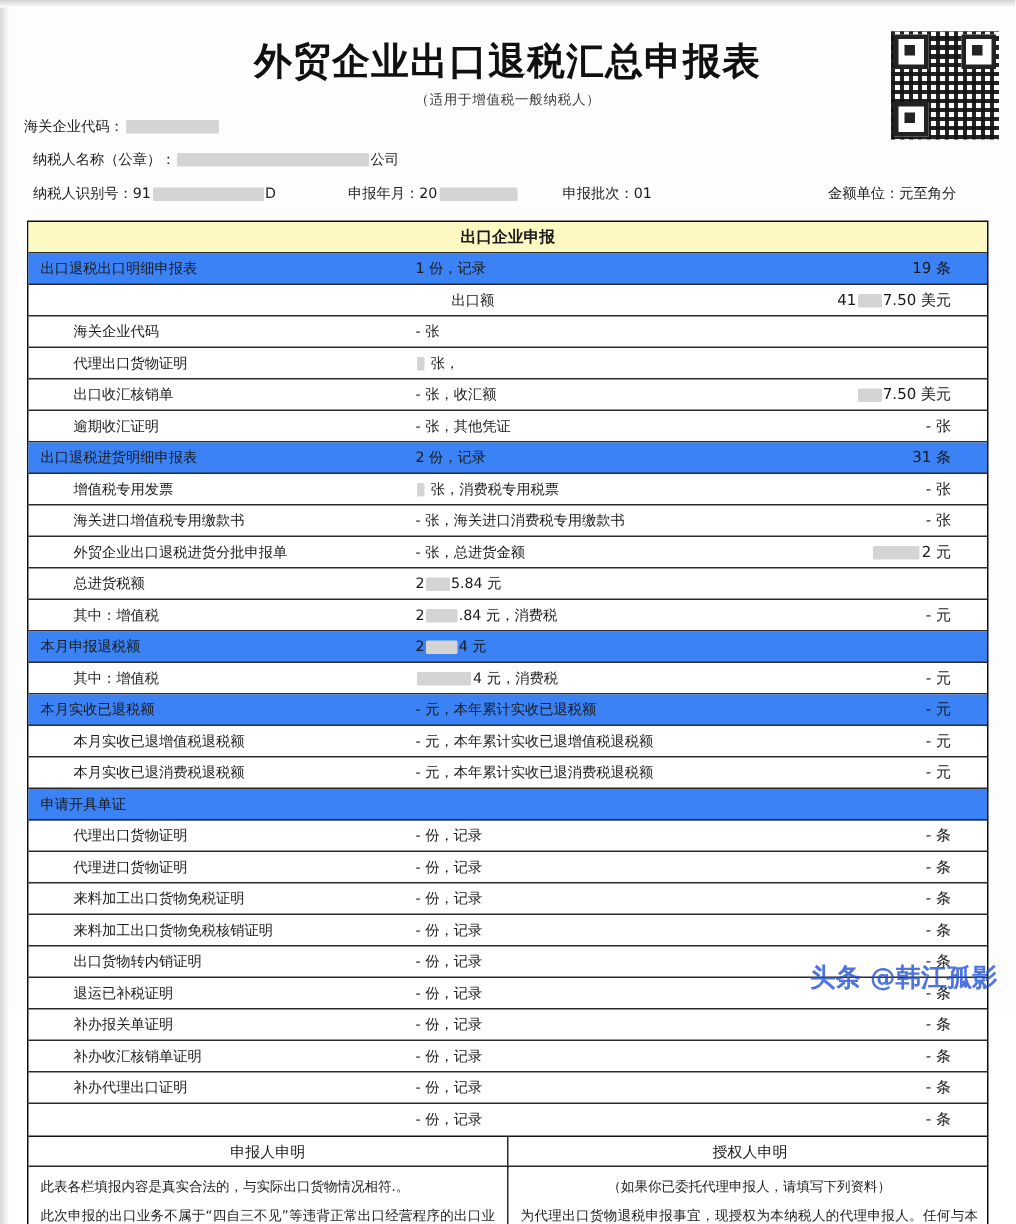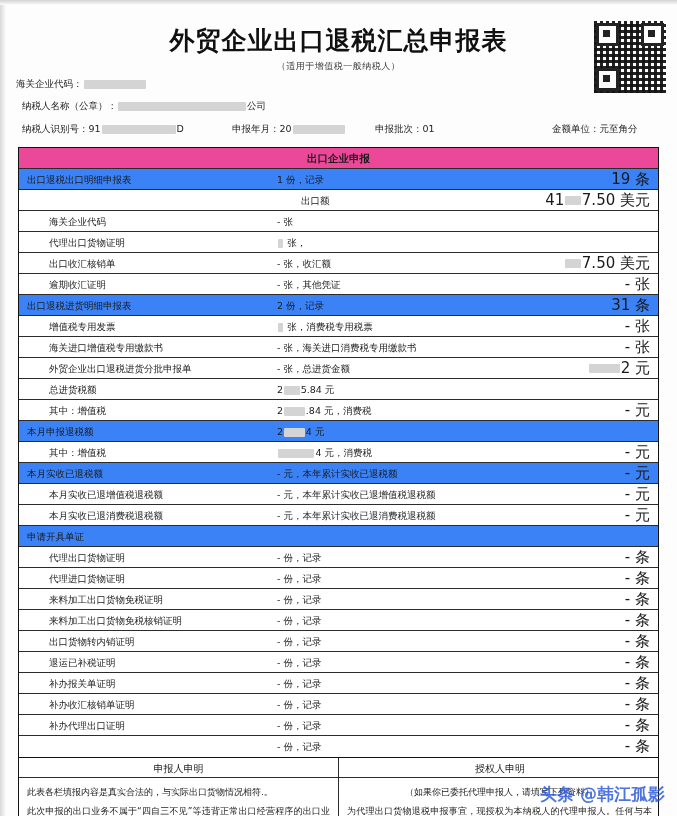--- a/index.html
+++ b/index.html
@@ -13,21 +13,21 @@
     height: 816px;
     position: relative;
     font-family: "DejaVu Sans", "Liberation Sans", sans-serif;
     color: #1a1a1a;
     overflow: hidden;
   }
   .page {
     position: absolute;
     left: 0; top: 0;
     width: 677px;
-    height: 816px;
+    height: 673px;
     background: #fdfdfd;
     box-sizing: border-box;
   }
   
   .scan-edge-left {
     position: absolute; left: 0; top: 0; width: 6px; height: 816px;
     background: linear-gradient(to right, #d8d8d8, #fdfdfd);
   }
   .scan-edge-top {
     position: absolute; left: 0; top: 0; width: 677px; height: 5px;
@@ -122,38 +122,38 @@
     font-size: 9.5px;
     line-height: 21px;
     white-space: nowrap;
   }
   .row:last-child { border-bottom: none; }
   .row.shaded  { background: #3b82f6; }
   .row.section-title {
     text-align: center;
     font-weight: bold;
     font-size: 10.5px;
-    background: #ec4899;
+    background: #fef9c3;
   }
   .c-label {
     position: absolute;
     left: 8px; top: 0;
     font-size: 9.5px;
   }
   .c-label.indent { left: 30px; }
   .c-mid {
     position: absolute;
     left: 258px; top: 0;
     font-size: 9.5px;
   }
   .c-mid.center-lbl { left: 282px; }
   .c-end {
     position: absolute;
-    right: 8px; top: 0;
-    font-size: 15px;
+    right: 24px; top: 0;
+    font-size: 10px;
   }
 
   
   .decl-head {
     position: relative;
     height: 21px;
     border-bottom: 1px solid #2b2b2b;
     border-top: 1.4px solid #111;
     box-sizing: border-box;
   }

